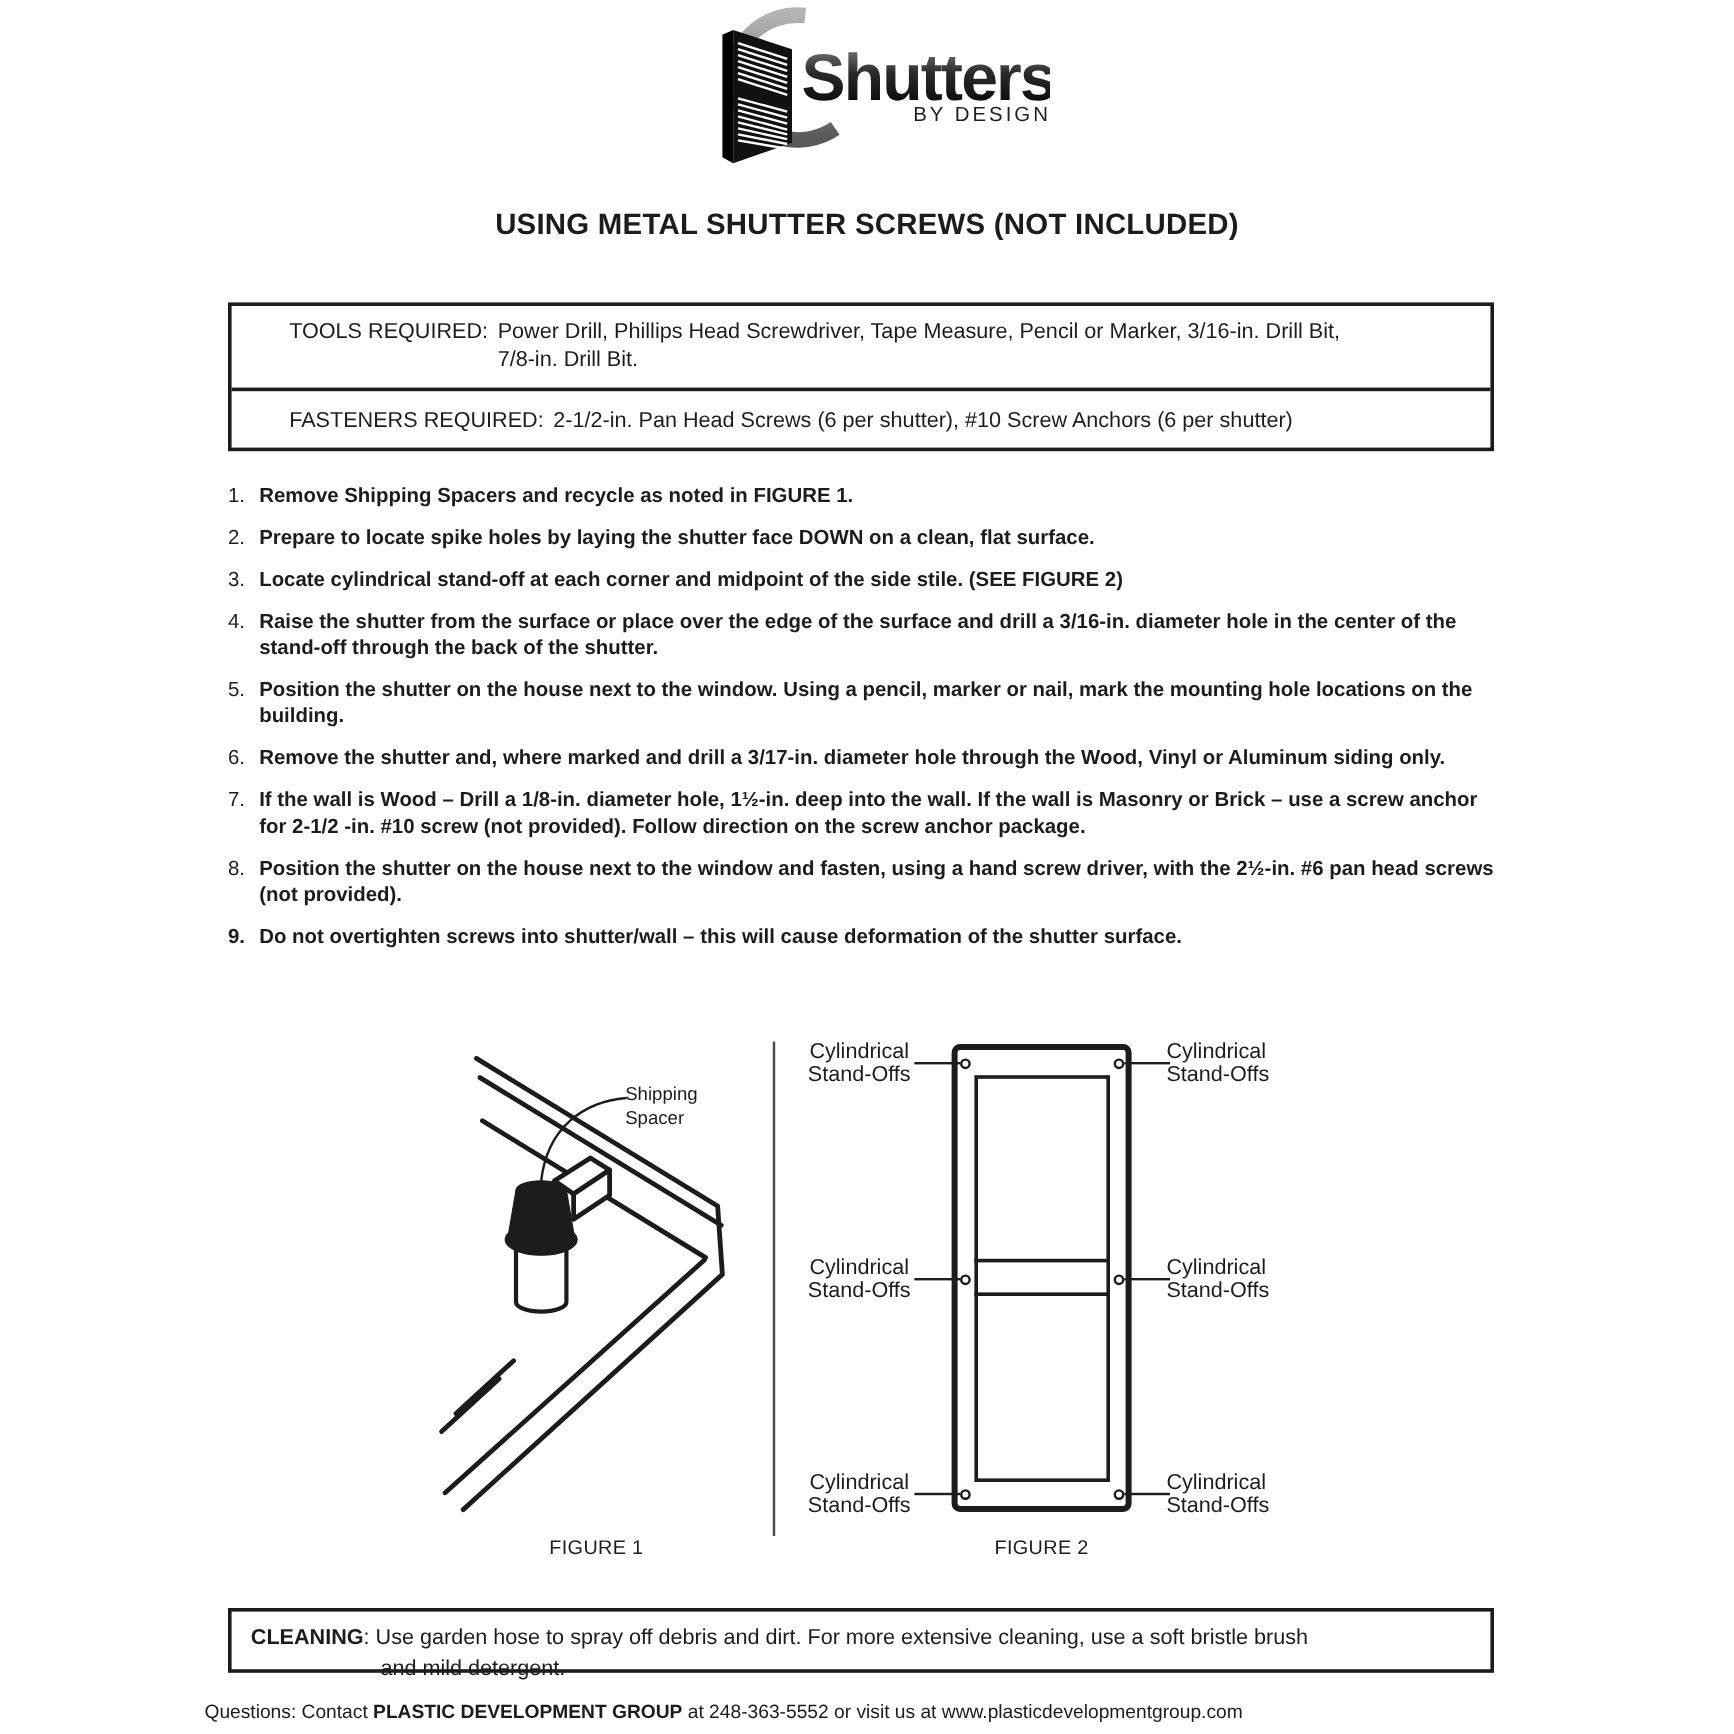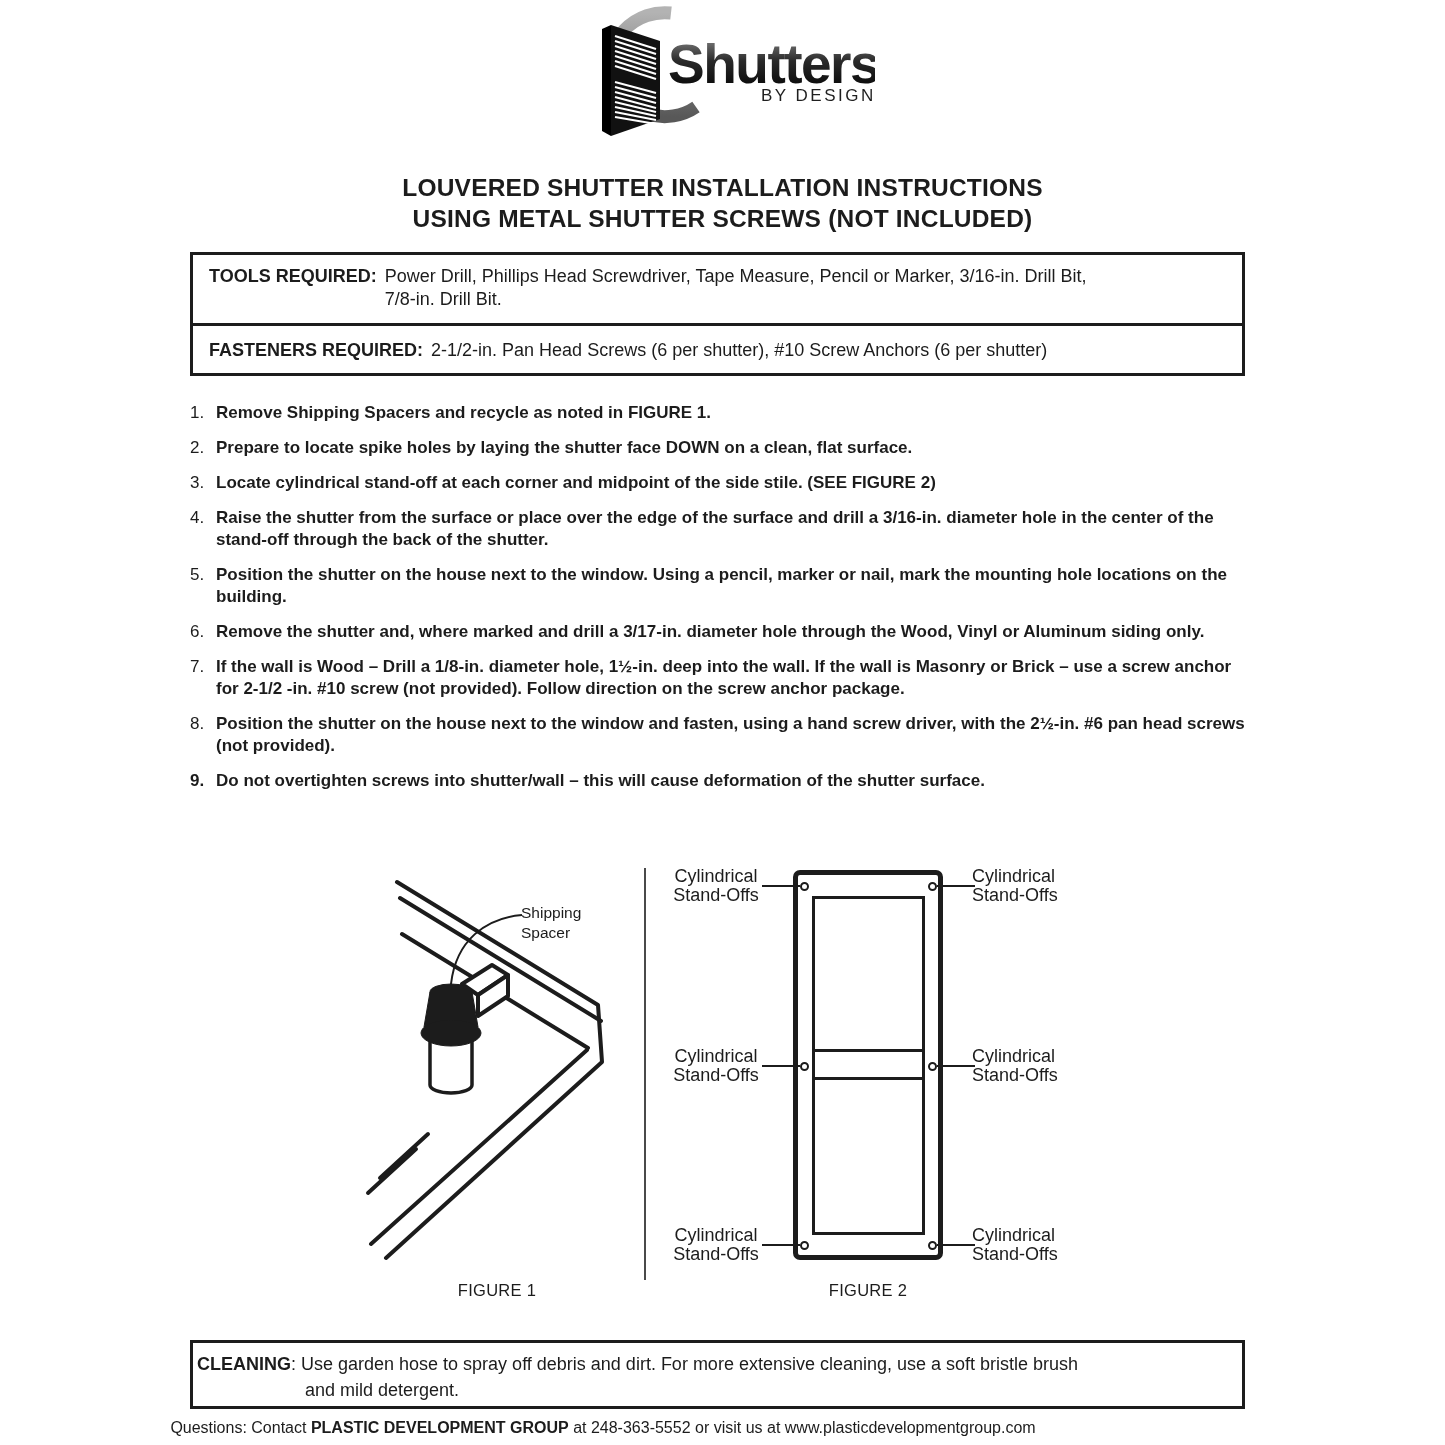--- a/index.html
+++ b/index.html
@@ -7,21 +7,21 @@
        font-family:"Liberation Sans","DejaVu Sans",sans-serif;color:#1c1c1c;}
   .abs{position:absolute;}
   
   .title{left:0;top:172px;width:1445px;text-align:center;
          font-size:24.5px;font-weight:700;line-height:31px;letter-spacing:.2px;}
   
   .reqbox{left:190px;top:252px;width:1055px;border:3px solid #1c1c1c;box-sizing:border-box;}
   .reqrow{display:flex;align-items:flex-start;padding:10px 14px 9px 16px;font-size:18px;line-height:23px;}
   .reqrow.first{border-bottom:3px solid #1c1c1c;min-height:71px;box-sizing:border-box;}
   .reqrow.second{min-height:47px;box-sizing:border-box;align-items:center;padding-top:11px;}
-  .reqlabel{font-weight:700;white-space:nowrap;margin-right:8px;}
+  .reqlabel{font-weight:400;white-space:nowrap;margin-right:8px;margin-left:32px;}
   
   .steps{left:190px;top:402px;width:1065px;}
   .step{display:flex;margin-bottom:13px;font-size:17px;line-height:22px;}
   .step-num{width:26px;flex:0 0 26px;}
   .step-text{flex:1;max-width:1034px;font-weight:bold;}
   .step.bold{font-weight:700;}
   
   .divider{left:644px;top:868px;width:2px;height:412px;background:#4a4a4a;}
   .figcaption{font-size:16.5px;letter-spacing:.3px;text-align:center;width:200px;}
   
@@ -31,23 +31,23 @@
   .sh-rail{left:812px;top:1049px;width:113px;height:31px;border-top:3px solid #1c1c1c;
            border-bottom:3px solid #1c1c1c;box-sizing:border-box;}
   .standoff{width:9px;height:9px;border:2px solid #1c1c1c;border-radius:50%;box-sizing:border-box;background:#fff;}
   .leader{height:2px;background:#1c1c1c;width:38px;}
   .so-label{font-size:18px;line-height:19px;}
   .so-label.left{left:668px;width:96px;text-align:center;}
   .so-label.right{left:972px;width:110px;text-align:left;}
   
   .f1-label{left:521px;top:903px;font-size:15.5px;line-height:19.5px;}
   
-  .cleanbox{left:190px;top:1340px;width:1055px;height:69px;border:3px solid #1c1c1c;
+  .cleanbox{left:190px;top:1340px;width:1055px;height:54px;border:3px solid #1c1c1c;
             box-sizing:border-box;display:flex;align-items:flex-start;
-            padding:8px 14px 0 4px;font-size:18px;line-height:26px;}
+            padding:8px 14px 0 16px;font-size:18px;line-height:26px;}
   .clean-label{font-weight:700;white-space:nowrap;}
   .clean-line2{padding-left:14px;}
   
   .footer{left:0;top:1419px;width:1206px;text-align:center;font-size:16px;}
   .footer b{font-weight:700;}
 </style>
 </head>
 <body>
 
 <div class="abs" style="left:575px;top:5px;width:300px;height:145px;">
@@ -86,21 +86,20 @@
         <line x1="40" y1="107" x2="81" y2="115"></line>
         <line x1="40" y1="112" x2="81" y2="119"></line>
       </g>
     </g>
     <text x="93" y="78" font-size="55" font-weight="700" letter-spacing="-1.5" fill="url(#txtGrad)">Shutters</text>
     <text x="186" y="96" font-size="17" letter-spacing="2.5" fill="#1f1f1f">BY DESIGN</text>
   </svg>
 </div>
 
 <div class="abs title">
-  <div>LOUVERED SHUTTER INSTALLATION INSTRUCTIONS</div>
   <div>USING METAL SHUTTER SCREWS (NOT INCLUDED)</div>
 </div>
 
 <div class="abs reqbox">
   <div class="reqrow first">
     <span class="reqlabel">TOOLS REQUIRED:</span>
     <span>
       <span style="display:block">Power Drill, Phillips Head Screwdriver, Tape Measure, Pencil or Marker, 3/16-in. Drill Bit,</span>
       <span style="display:block">7/8-in. Drill Bit.</span>
     </span>

